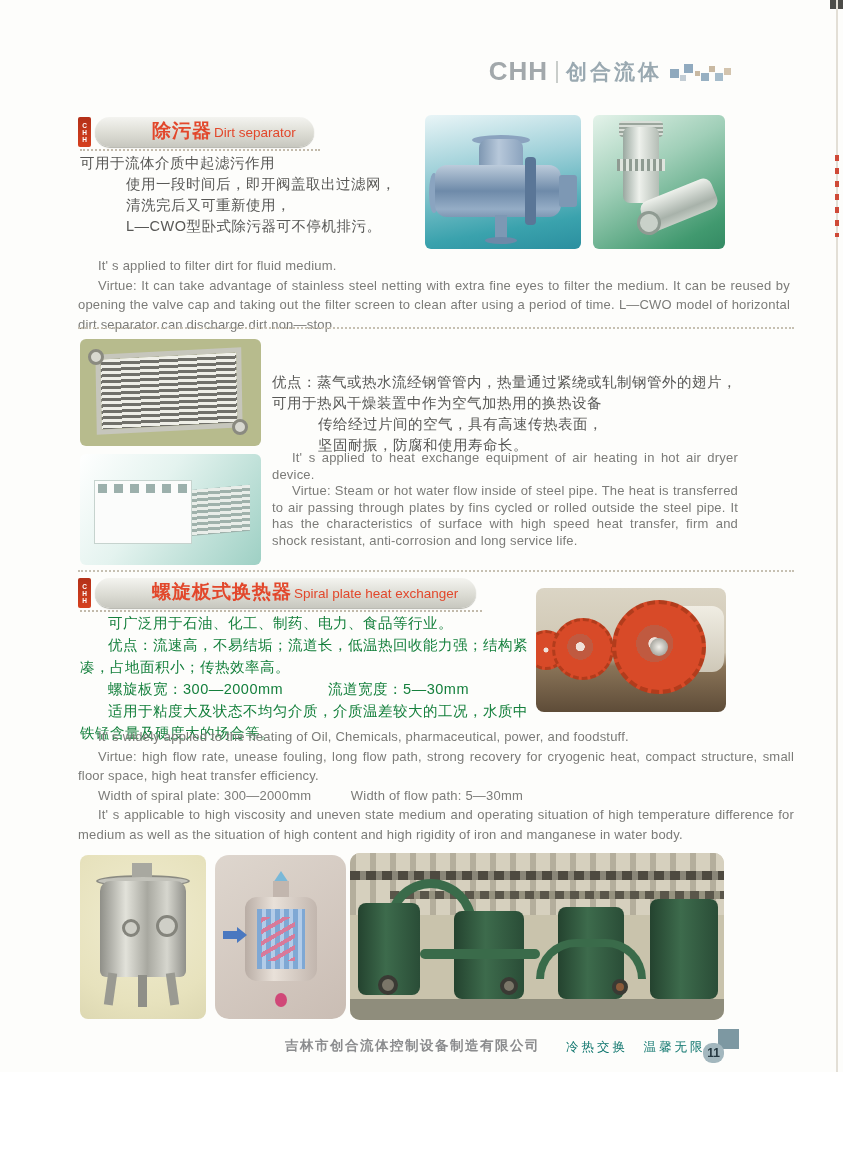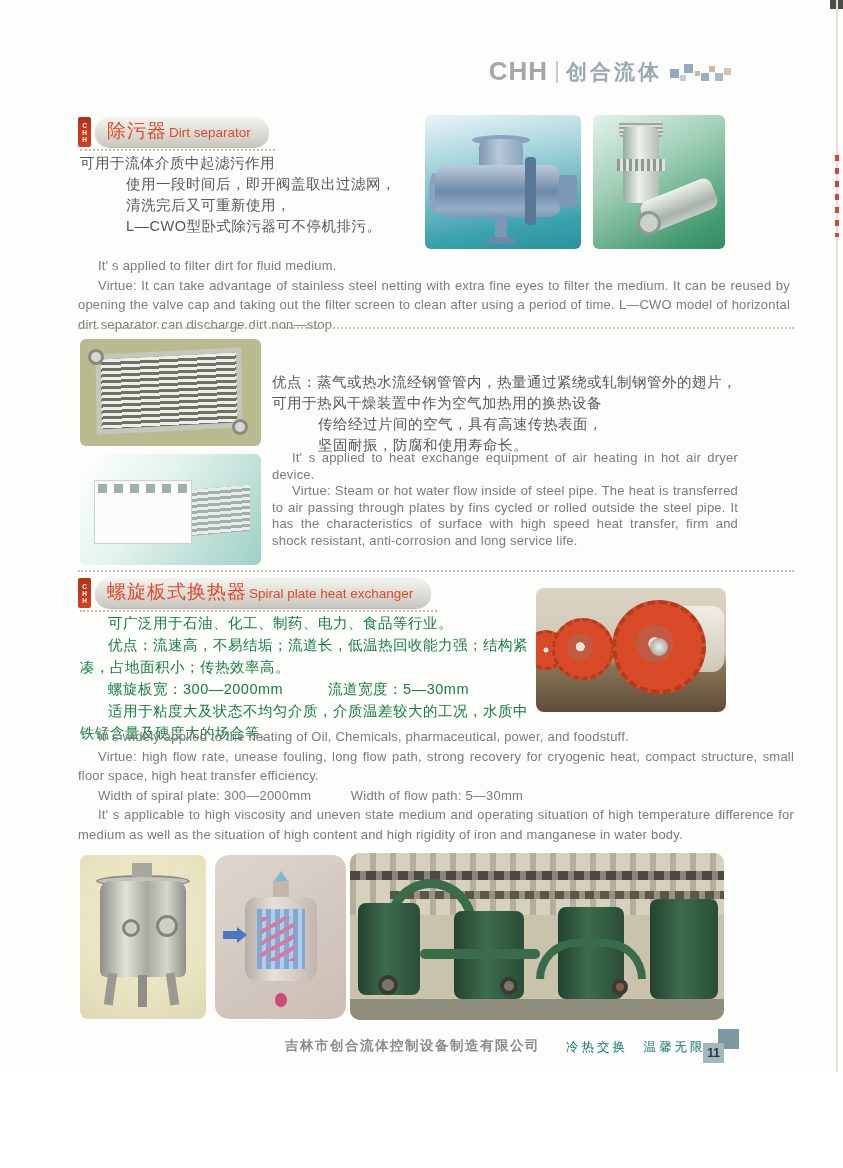--- a/index.html
+++ b/index.html
@@ -21,21 +21,21 @@
   .logo-px i{position:absolute;display:block;}
 
   
   .sec-head{position:absolute;display:flex;align-items:stretch;gap:4px;}
   .sec-head::after{content:"";position:absolute;left:2px;right:-6px;bottom:-4px;border-bottom:2px dotted #c2baab;}
   .chh-badge{width:13px;background:linear-gradient(#b33018,#d6401e);color:#fff;font-size:6.5px;font-weight:bold;
     writing-mode:vertical-lr;text-orientation:upright;display:flex;align-items:center;justify-content:center;
     border-radius:2px;padding:2px 0;}
   .pill{background:linear-gradient(#f4f4f0,#dcdcd4 55%,#c7c7bf);border-radius:15px;
     padding:1px 18px 3px 12px;display:flex;align-items:baseline;box-shadow:0 1px 1px #b4b4ac;}
-  .pill .t-cn{color:#e2472b;font-size:19px;font-weight:400;letter-spacing:1px;white-space:nowrap;}
+  .pill .t-cn{color:#e2472b;font-size:19px;font-weight:700;letter-spacing:1px;white-space:nowrap;margin-left:45px;}
   .pill .t-en{color:#e2472b;font-size:13.5px;margin-left:2px;white-space:nowrap;}
 
   
   .cn-block{position:absolute;font-size:14.5px;color:#585856;line-height:21px;letter-spacing:.5px;}
   .cn-block div{white-space:nowrap;}
   .ind{padding-left:46px;}
   .cn-para{position:absolute;font-size:14.5px;color:#15803d;line-height:22px;letter-spacing:.5px;}
   .cn-para p{margin:0;text-indent:28px;}
   .en-block{position:absolute;color:#7b7b78;font-size:13px;text-align:justify;letter-spacing:.2px;}
   .en-block p{margin:0;text-indent:20px;}
@@ -133,21 +133,21 @@
   .img8 .w1{left:28px;top:122px;width:20px;height:20px;border-radius:50%;border:4px solid #3a3a34;box-sizing:border-box;background:#7a7668;}
   .img8 .w2{left:150px;top:124px;width:18px;height:18px;border-radius:50%;border:4px solid #3a3a34;box-sizing:border-box;background:#7a7668;}
   .img8 .w3{left:262px;top:126px;width:16px;height:16px;border-radius:50%;border:4px solid #3a3a34;box-sizing:border-box;background:#8a5a3a;}
 
   
   .f-company{position:absolute;left:285px;top:1037px;font-size:13.5px;font-weight:700;color:#8b8c8e;letter-spacing:1.5px;}
   .f-slogan{position:absolute;left:566px;top:1039px;font-size:12.5px;color:#0f766e;letter-spacing:3px;}
   .pagebadge{position:absolute;left:703px;top:1029px;width:36px;height:34px;}
   .pagebadge .back{position:absolute;right:0;top:0;width:21px;height:20px;background:#7d98a2;}
   .pagebadge .front{position:absolute;left:0;bottom:0;width:21px;height:20px;background:#a3b7be;
-    display:flex;align-items:center;justify-content:center;font-size:12px;font-weight:700;color:#253841;}
+    display:flex;align-items:center;justify-content:center;font-size:12px;font-weight:700;color:#253841;border-radius:9px;}
 </style>
 </head>
 <body>
 
 <div class="page">
 
   <div class="art-corner"></div>
   <div class="art-edge"></div>
   <div class="art-reddash"></div>
 

